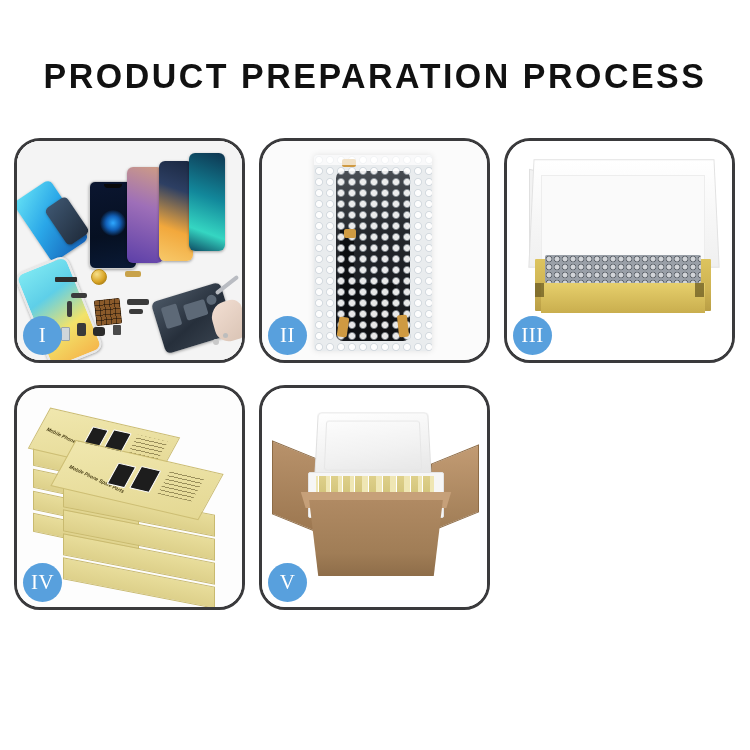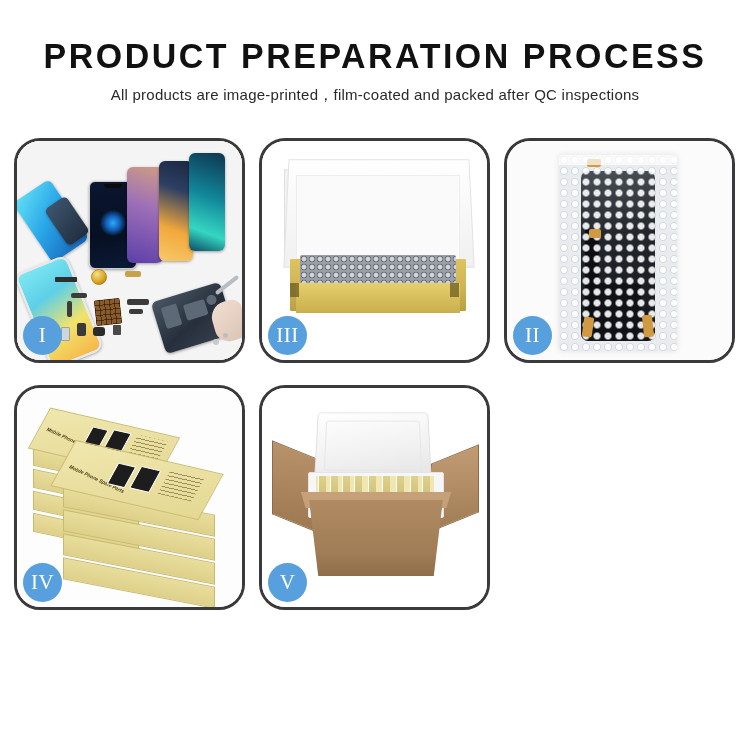--- a/index.html
+++ b/index.html
@@ -13,20 +13,21 @@
     font-family: "Liberation Sans", sans-serif;
     overflow: hidden;
     position: relative;
   }
 
   
   .header {
     width: 750px;
     padding-top: 38px;
     text-align: center;
+    margin-top: 20px;
   }
   .title {
     font-family: "Liberation Sans", sans-serif;
     font-size: 35px;
     font-weight: 700;
     letter-spacing: 2.6px;
     color: #111111;
     line-height: 1.05;
     white-space: nowrap;
     transform: scaleX(0.97);
@@ -352,21 +353,20 @@
   }
   .c6-tape {
     position:absolute; background:rgba(146,118,83,.8);
   }
 </style>
 </head>
 <body>
 
 <div class="header">
   <div class="title">PRODUCT PREPARATION PROCESS</div>
-  <div class="subtitle">All products are image-printed，film-coated and packed after QC inspections</div>
 </div>
 
 <div class="grid">
 
   <div class="panel">
     <div class="panel-stage">
       <div class="p1-bg"></div>
 
       <div class="phone ph-a"></div>
       <div class="phone ph-a2"></div>
@@ -399,53 +399,53 @@
       <div class="part" style="left:76px; top:186px; width:12px; height:9px; background:#2b2b2b; border-radius:3px;"></div>
       <div class="part" style="left:96px; top:184px; width:8px; height:10px; background:#4a4a4a;"></div>
       <div class="part" style="left:44px; top:186px; width:7px; height:12px; background:#cfd6da; border:1px solid #9aa3a8;"></div>
 
       <div class="tweezer"></div>
       <div class="finger"></div>
       <div class="part" style="left:196px; top:198px; width:6px; height:6px; border-radius:50%; background:#c9c9c9;"></div>
       <div class="part" style="left:206px; top:192px; width:5px; height:5px; border-radius:50%; background:#bdbdbd;"></div>
     </div>
     <div class="badge">I</div>
-  </div>
-
-  <div class="panel">
-    <div class="panel-stage" style="background:#ffffff;">
-      <div class="b3-flapL"></div>
-      <div class="b3-flapR"></div>
-      <div class="b3-lid"></div>
-      <div class="b3-lid-inner"></div>
-      <div class="b3-tray"></div>
-      <div class="b3-bubble"></div>
-      <div class="b3-tray-front"></div>
-      <div class="b3-corner" style="left:28px; top:142px;"></div>
-      <div class="b3-corner" style="right:28px; top:142px;"></div>
-    </div>
-    <div class="badge">III</div>
   </div>
 
   <div class="panel">
     <div class="panel-stage" style="background:#fbfbfb;">
       <div class="bubble-bag">
         <div class="lcd-inside">
           <div class="lcd-dark"></div>
         </div>
         <div class="lcd-strip"></div>
         <div class="tape" style="left:28px; top:4px; width:14px; height:8px;"></div>
         <div class="tape" style="left:30px; top:74px; width:12px; height:9px;"></div>
         <div class="tape" style="left:24px; top:162px; width:10px; height:20px; transform:rotate(8deg);"></div>
         <div class="tape" style="left:84px; top:160px; width:10px; height:22px; transform:rotate(-6deg);"></div>
         <div class="bubble-tex"></div>
         <div class="bag-seal"></div>
       </div>
     </div>
     <div class="badge">II</div>
+  </div>
+
+  <div class="panel">
+    <div class="panel-stage" style="background:#ffffff;">
+      <div class="b3-flapL"></div>
+      <div class="b3-flapR"></div>
+      <div class="b3-lid"></div>
+      <div class="b3-lid-inner"></div>
+      <div class="b3-tray"></div>
+      <div class="b3-bubble"></div>
+      <div class="b3-tray-front"></div>
+      <div class="b3-corner" style="left:28px; top:142px;"></div>
+      <div class="b3-corner" style="right:28px; top:142px;"></div>
+    </div>
+    <div class="badge">III</div>
   </div>
 
   <div class="panel">
     <div class="panel-stage" style="background:#fdfdfd;">
       <div class="stack">
 
         <div class="sbox" style="left:0px;  top:44px;  width:104px; height:17px; transform:skewY(12deg);"></div>
         <div class="sbox" style="left:0px;  top:66px;  width:104px; height:17px; transform:skewY(12deg);"></div>
         <div class="sbox" style="left:0px;  top:88px;  width:104px; height:17px; transform:skewY(12deg);"></div>
         <div class="sbox" style="left:0px;  top:110px; width:104px; height:17px; transform:skewY(12deg);"></div>

